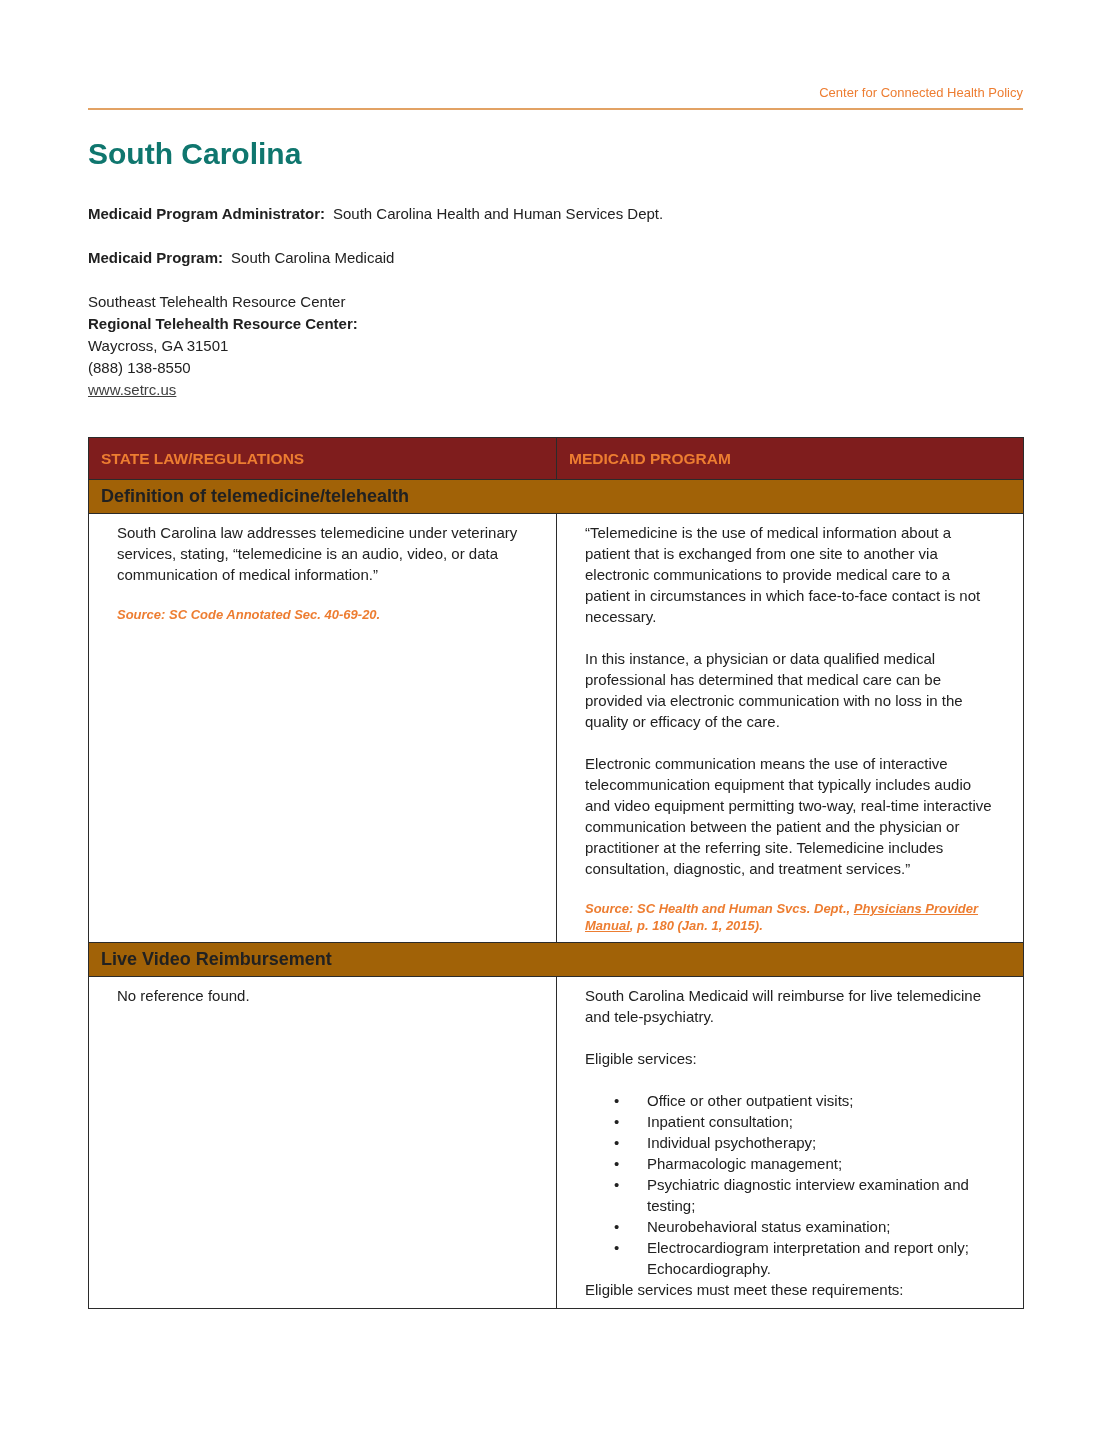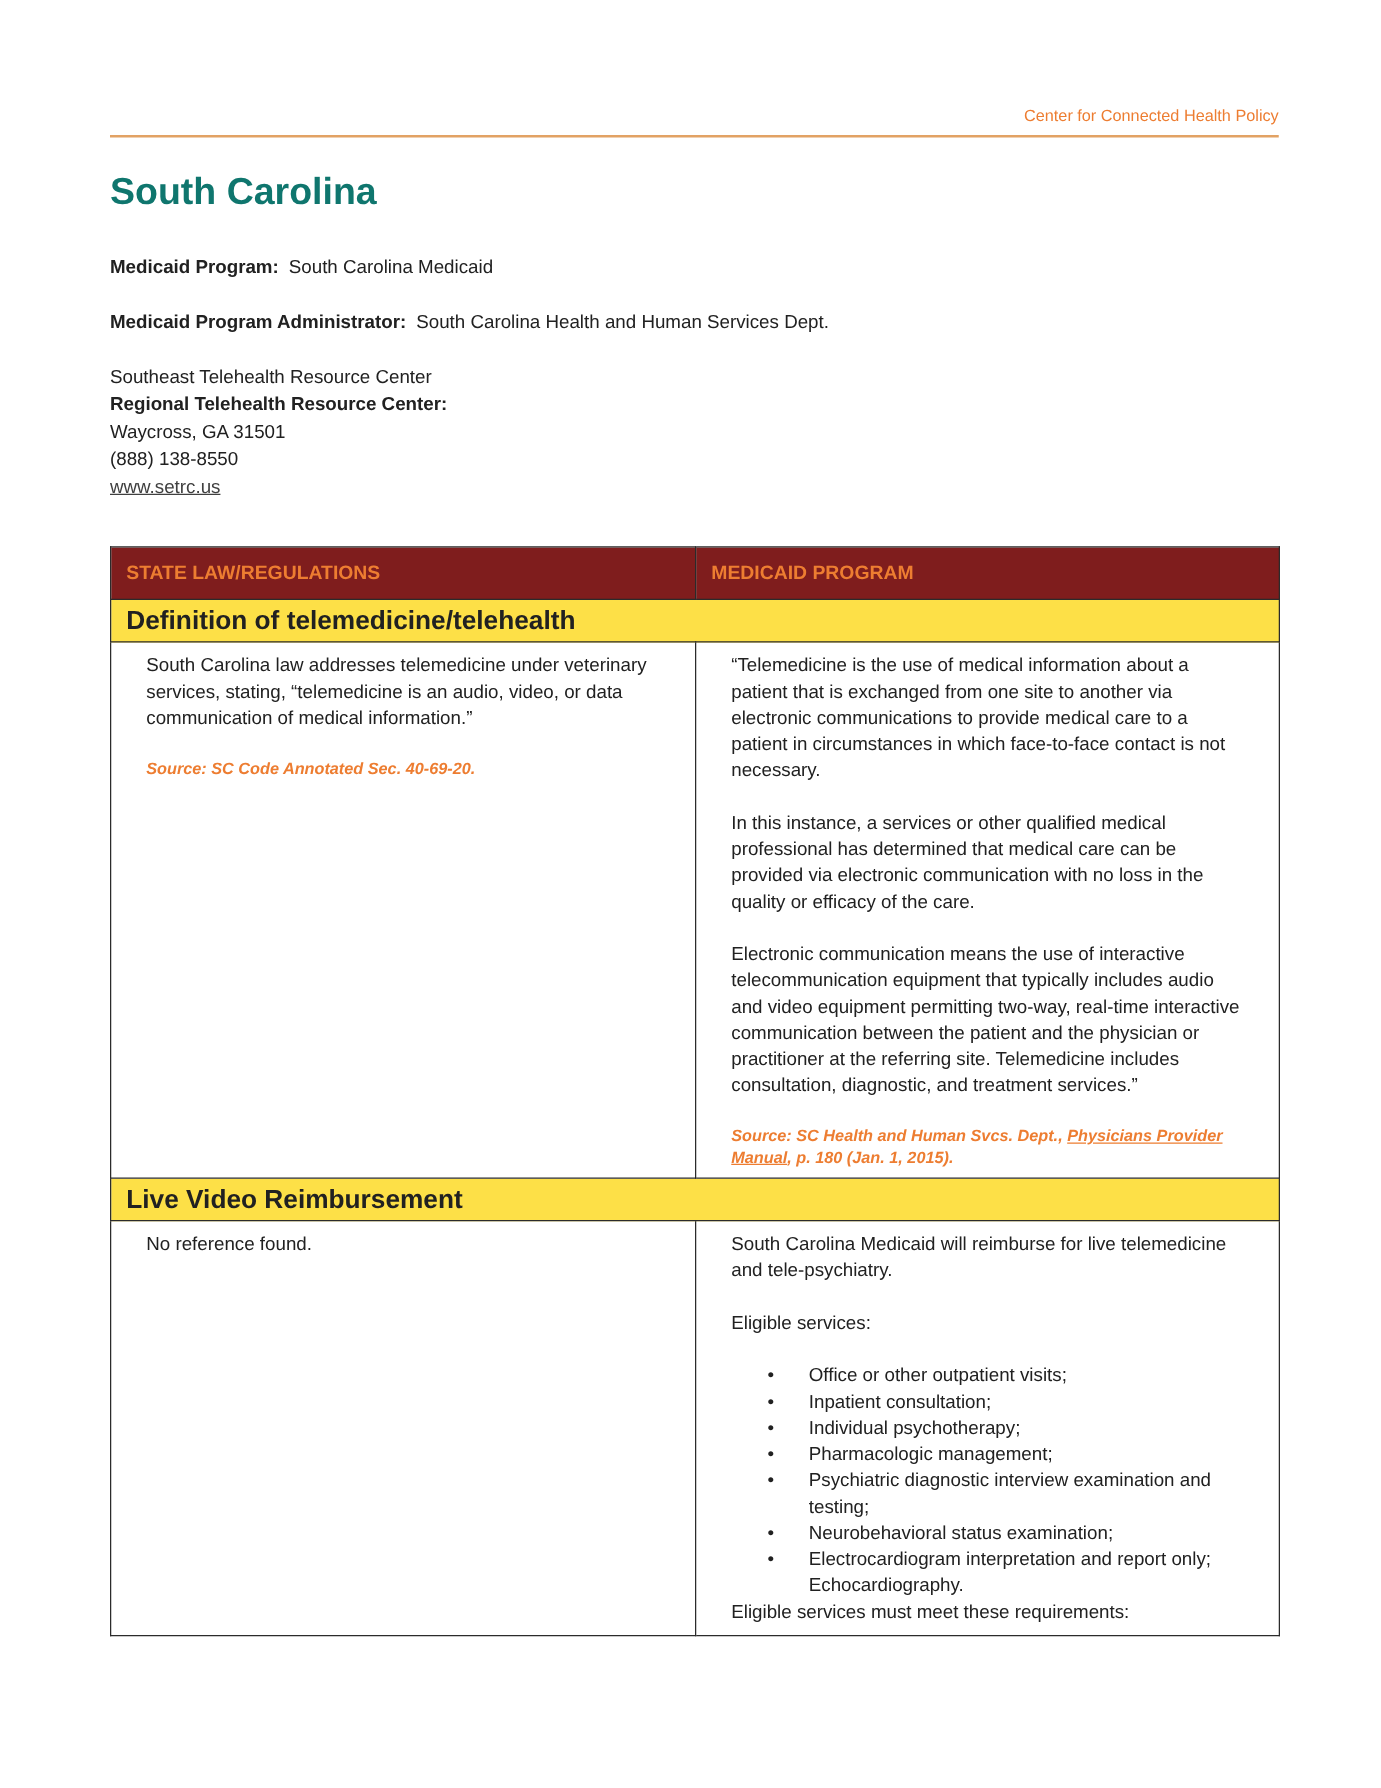--- a/index.html
+++ b/index.html
@@ -70,23 +70,23 @@
     padding: 8px 28px;
   }
   .policy-table thead th {
     background: #7f1d1d;
     color: #ED7D31;
     font-weight: bold;
     font-size: 15.5px;
     padding: 10px 12px;
   }
   .policy-table td.section {
-    background: #fde047;
+    background: #a16207;
     font-weight: bold;
-    font-size: 21px;
+    font-size: 18px;
     padding: 6px 12px;
   }
   .cell p { margin: 0 0 21px 0; }
   .cell p:last-child { margin-bottom: 0; }
   .source {
     color: #ED7D31;
     font-weight: bold;
     font-style: italic;
     font-size: 13px;
     line-height: 17px;
@@ -113,24 +113,24 @@
 <div class="page">
   <div class="content">
 
     <div class="brand">Center for Connected Health Policy</div>
     <div class="header-rule"></div>
 
     <h1 class="title">South Carolina</h1>
 
     <div class="info">
       <p class="info-line">
-        <span class="label">Medicaid Program:</span><span class="value">South Carolina Medicaid</span>
+        <span class="label">Medicaid Program Administrator:</span><span class="value">South Carolina Health and Human Services Dept.</span>
       </p>
       <p class="info-line">
-        <span class="label">Medicaid Program Administrator:</span><span class="value">South Carolina Health and Human Services Dept.</span>
+        <span class="label">Medicaid Program:</span><span class="value">South Carolina Medicaid</span>
       </p>
       <div class="rtrc info-line">
         <p class="rtrc-line">Southeast Telehealth Resource Center</p>
         <p class="rtrc-line label">Regional Telehealth Resource Center:</p>
         <p class="rtrc-line">Waycross, GA 31501</p>
         <p class="rtrc-line">(888) 138-8550</p>
         <p class="rtrc-line"><a class="link" href="#">www.setrc.us</a></p>
       </div>
     </div>
 
@@ -149,21 +149,21 @@
         <tr>
           <td class="section" colspan="2">Definition of telemedicine/telehealth</td>
         </tr>
         <tr>
           <td class="cell">
             <p>South Carolina law addresses telemedicine under veterinary services, stating, “telemedicine is an audio, video, or data communication of medical information.”</p>
             <p class="source">Source: SC Code Annotated Sec. 40-69-20.</p>
           </td>
           <td class="cell">
             <p>“Telemedicine is the use of medical information about a patient that is exchanged from one site to another via electronic communications to provide medical care to a patient in circumstances in which face-to-face contact is not necessary.</p>
-            <p>In this instance, a services or other qualified medical professional has determined that medical care can be provided via electronic communication with no loss in the quality or efficacy of the care.</p>
+            <p>In this instance, a physician or data qualified medical professional has determined that medical care can be provided via electronic communication with no loss in the quality or efficacy of the care.</p>
             <p>Electronic communication means the use of interactive telecommunication equipment that typically includes audio and video equipment permitting two-way, real-time interactive communication between the patient and the physician or practitioner at the referring site. Telemedicine includes consultation, diagnostic, and treatment services.”</p>
             <p class="source">
               <span>Source: SC Health and Human Svcs. Dept., </span><a class="source-link" href="#">Physicians Provider Manual</a><span>, p. 180 (Jan. 1, 2015).</span>
             </p>
           </td>
         </tr>
         <tr>
           <td class="section" colspan="2">Live Video Reimbursement</td>
         </tr>
         <tr>

